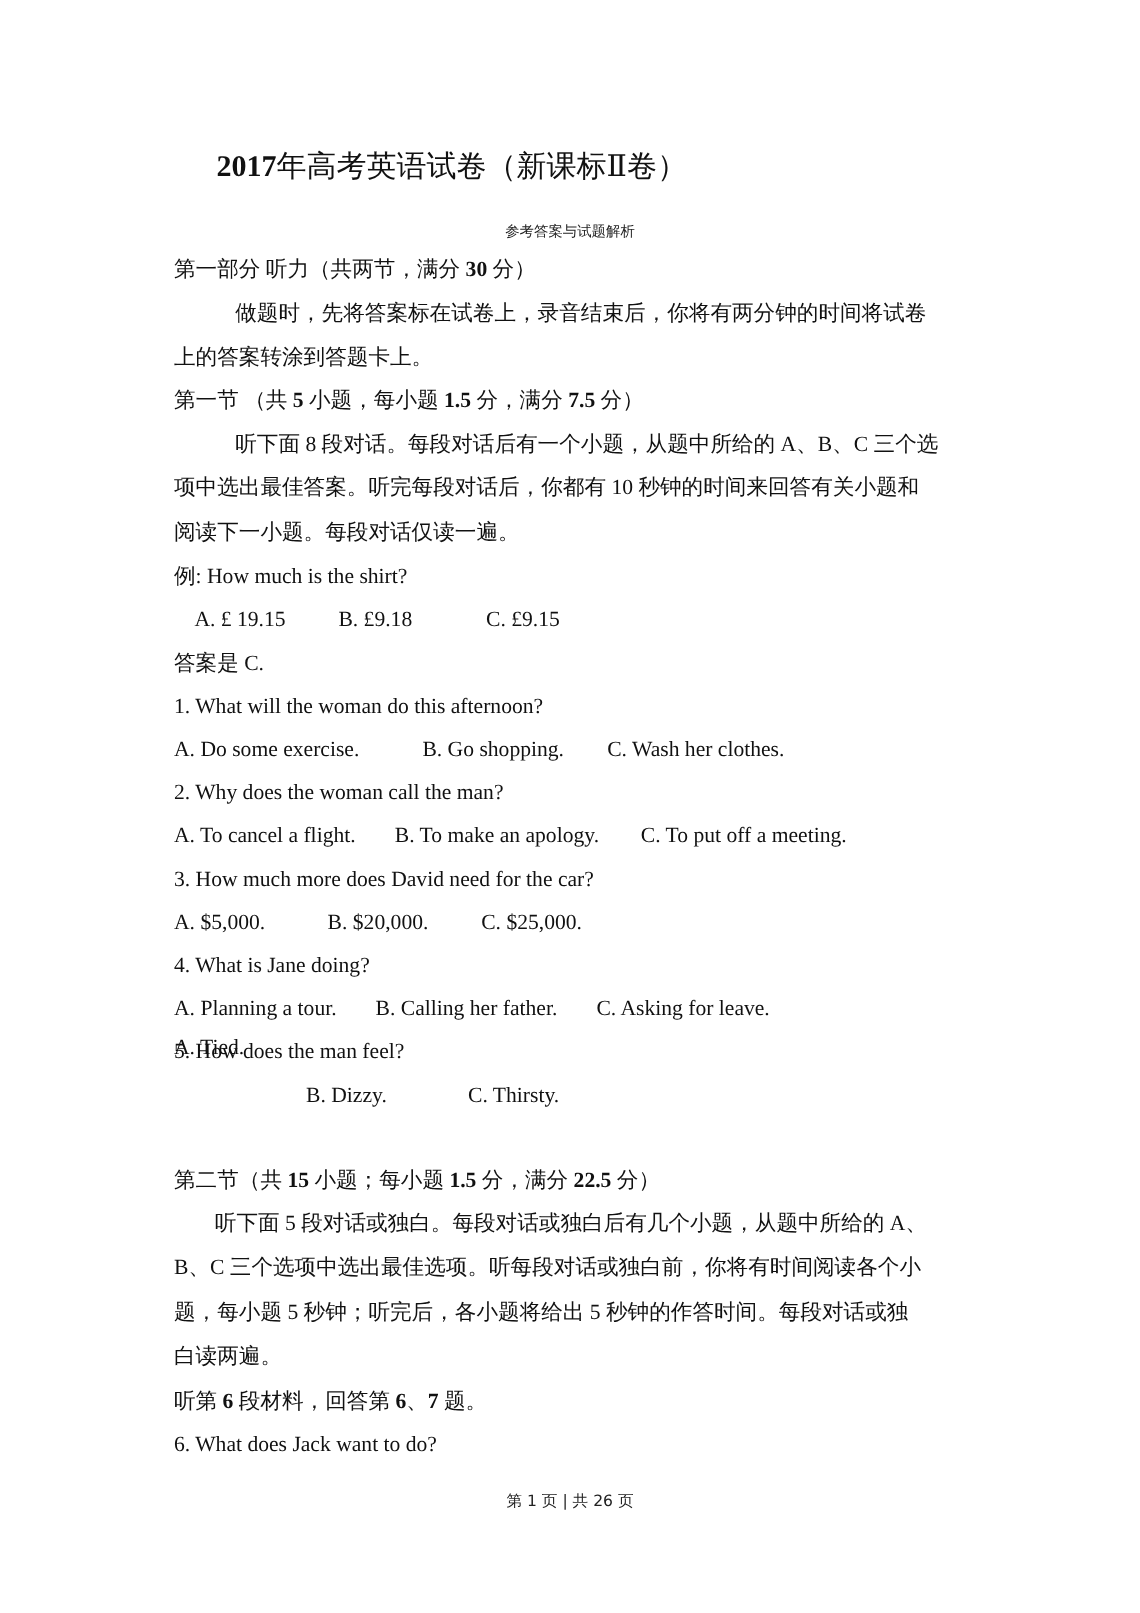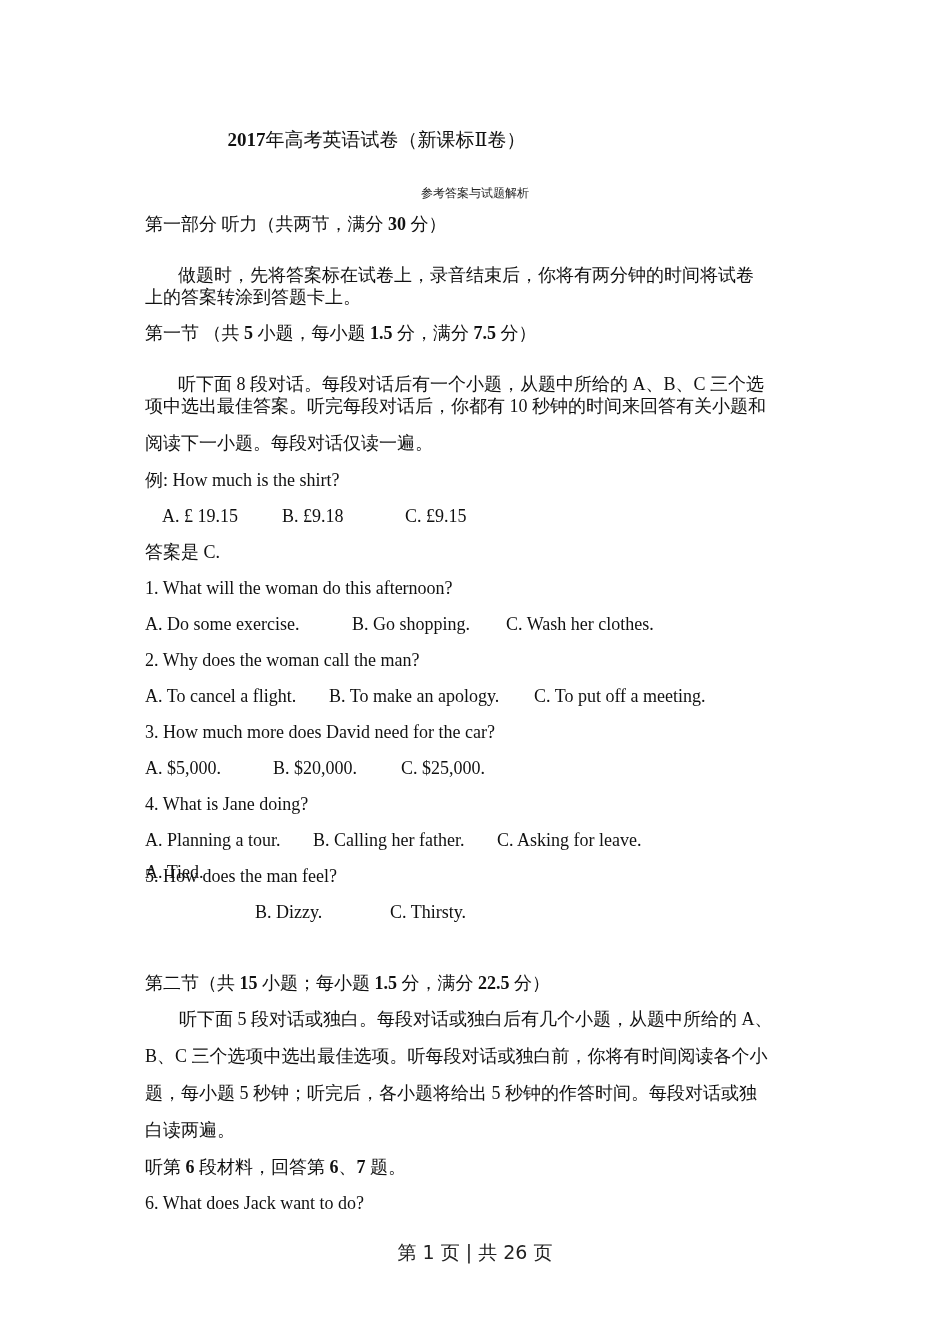--- a/index.html
+++ b/index.html
@@ -1,27 +1,27 @@
 <!DOCTYPE html>
 <html><head>
 <meta charset="utf-8">
 <style>
   html, body { margin: 0; padding: 0; background: #ffffff; }
   body { width: 950px; height: 1344px; position: relative; overflow: hidden;
          font-family: "Liberation Serif", "DejaVu Serif", serif; color: #111; }
   .title { position: absolute; top: 122px; left: 0; width: 753px; text-align: center;
-           font-size: 19px; line-height: 36px; }
+           font-size: 25px; line-height: 36px; }
   .title b { font-weight: bold; }
   .subtitle { position: absolute; top: 184px; left: 0; width: 950px; text-align: center;
               font-size: 12px; line-height: 18px; color: #222; }
   .line { position: absolute; left: 145px; font-size: 18px; line-height: 24px; white-space: nowrap; }
-  .indent { left: 178px; margin-top: 14px; }
+  .indent { left: 196px; }
   .opt { position: absolute; font-size: 18px; line-height: 24px; white-space: nowrap; }
   .footer { position: absolute; top: 1242px; left: 0; width: 950px; text-align: center;
-            font-size: 19px; line-height: 20px; font-family: "DejaVu Sans", sans-serif; color: #222; }
+            font-size: 13px; line-height: 20px; font-family: "DejaVu Sans", sans-serif; color: #222; }
   b { font-weight: bold; }
 </style>
 </head>
 <body>
 
 <div>
 
   <div class="title"><b>2017</b><span>年高考英语试卷（新课标Ⅱ卷）</span></div>
   <div class="subtitle">参考答案与试题解析</div>
 

